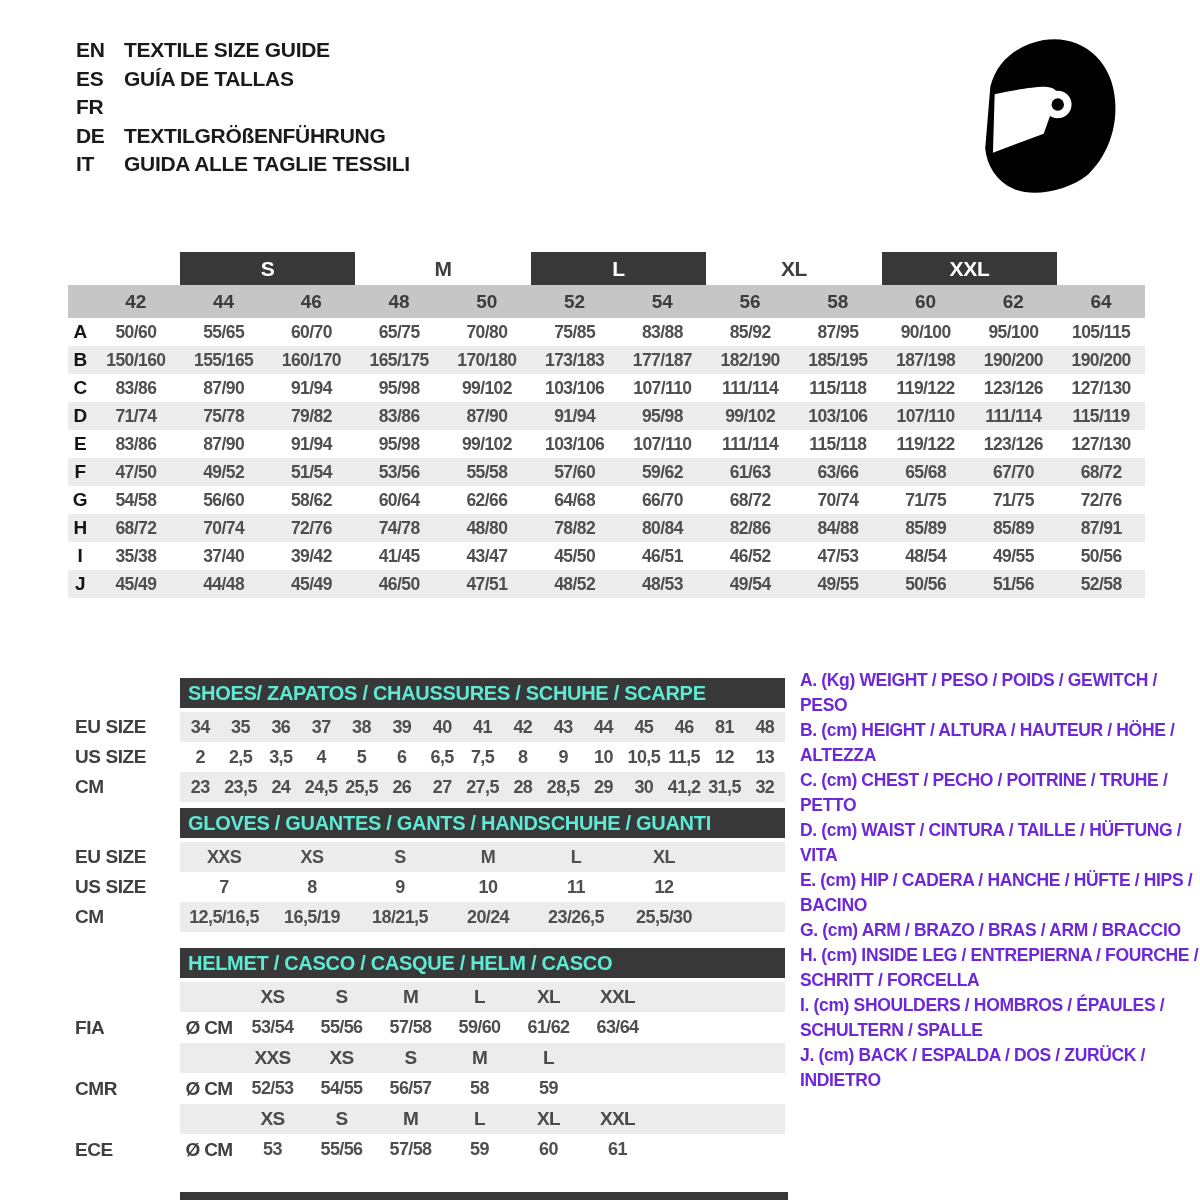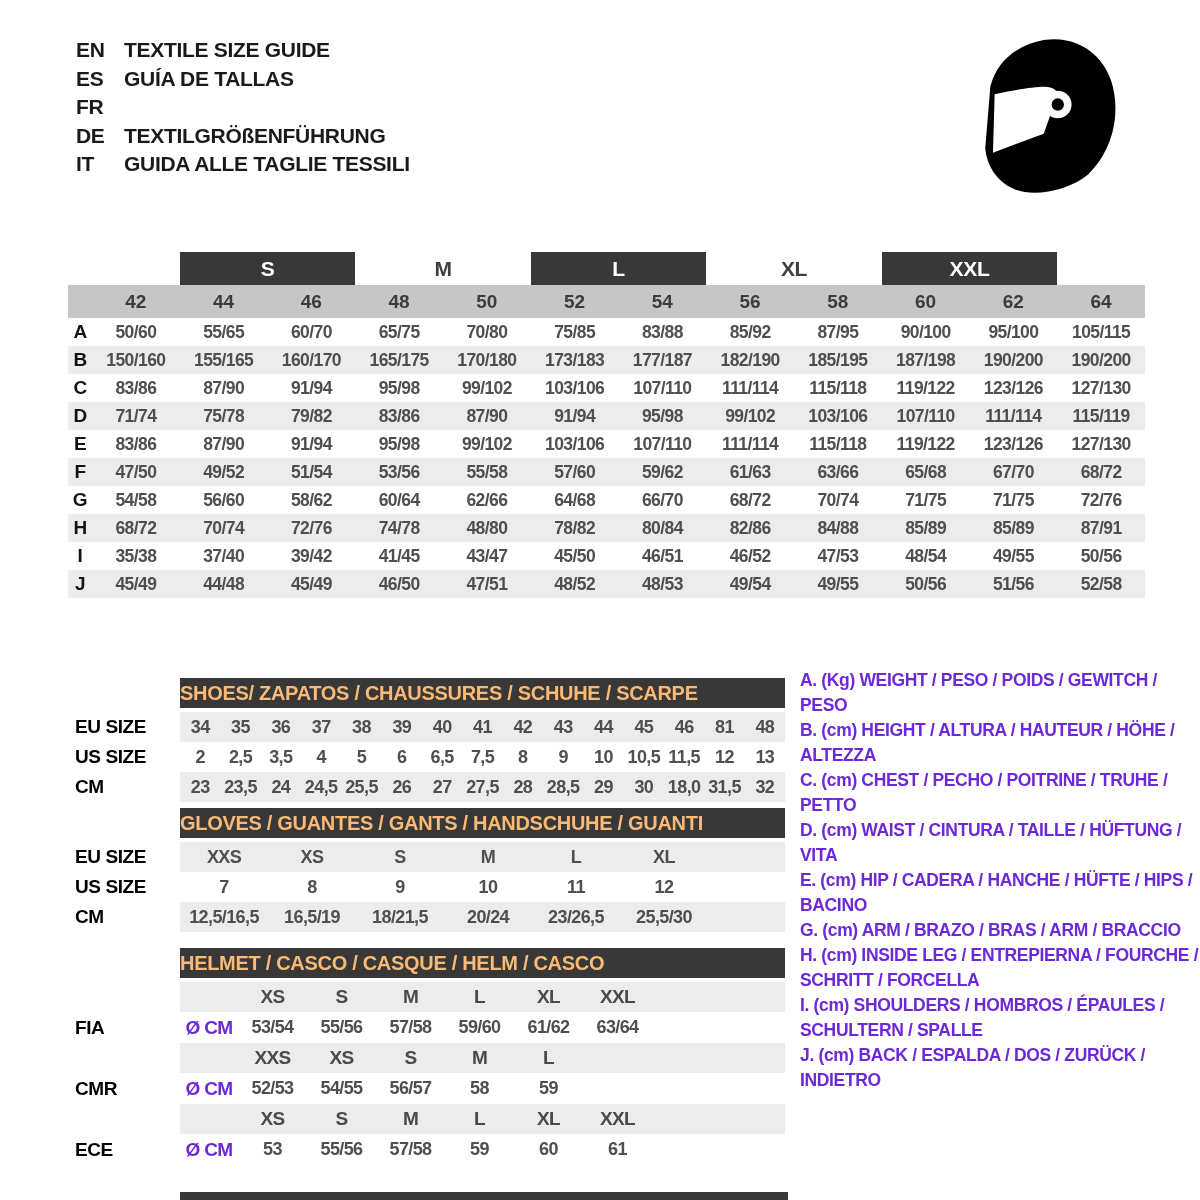--- a/index.html
+++ b/index.html
@@ -27,34 +27,34 @@
   .mrow{display:grid;grid-template-columns:24px repeat(12,1fr);height:28px;align-items:center;}
   .mrow.shade{background:#ececec;}
   .cell.letter{font-weight:bold;color:#141414;font-size:19px;text-align:center;letter-spacing:-0.5px;}
   .cell.val{text-align:center;font-weight:bold;font-size:17.5px;color:#4f4f4f;letter-spacing:-0.6px;}
 
   
   .section{position:absolute;left:68px;width:717px;}
   #shoes-section{top:678px;}
   #gloves-section{top:808px;}
   #helmet-section{top:948px;}
-  .secbar{margin-left:112px;width:605px;height:30px;background:#383838;color:#fdba74;
-          display:flex;align-items:center;padding-left:0;box-sizing:border-box;
+  .secbar{margin-left:112px;width:605px;height:30px;background:#383838;color:#5eead4;
+          display:flex;align-items:center;padding-left:8px;box-sizing:border-box;
           font-weight:bold;font-size:20px;letter-spacing:-0.3px;margin-bottom:4px;}
   .lrow{display:flex;align-items:center;height:30px;}
   .lrow.tall{height:31px;}
   .rlabel{width:112px;padding-left:7px;box-sizing:border-box;font-weight:bold;
-          font-size:19px;color:#000000;letter-spacing:-0.4px;}
+          font-size:19px;color:#404040;letter-spacing:-0.4px;}
   .stripe{width:605px;height:100%;display:grid;align-items:center;box-sizing:border-box;}
   .stripe.shade2{background:#ececec;}
   .g15{grid-template-columns:repeat(15,1fr);}
   .g6{grid-template-columns:repeat(6,88px) 1fr;}
   .gH{grid-template-columns:58px repeat(6,69px) 1fr;}
   .stripe .cell{text-align:center;font-weight:bold;font-size:18px;color:#4f4f4f;letter-spacing:-0.6px;}
-  .stripe .cell.unit{color:#6d28d9;font-size:19px;}
+  .stripe .cell.unit{color:#404040;font-size:19px;}
   .stripe .cell.hsize{color:#4a4a4a;font-size:19px;}
 
   
   #legend{position:absolute;left:800px;top:668px;width:400px;
           font-weight:bold;font-size:17.5px;letter-spacing:-0.35px;
           color:#6d28d9;line-height:25px;}
   .legend-item{margin:0;}
 
   
   #bottom-cropped-bar{position:absolute;left:180px;top:1192px;width:608px;height:8px;background:#383838;}
@@ -323,21 +323,21 @@
             <div class="cell">24</div>
             <div class="cell">24,5</div>
             <div class="cell">25,5</div>
             <div class="cell">26</div>
             <div class="cell">27</div>
             <div class="cell">27,5</div>
             <div class="cell">28</div>
             <div class="cell">28,5</div>
             <div class="cell">29</div>
             <div class="cell">30</div>
-            <div class="cell">18,0</div>
+            <div class="cell">41,2</div>
             <div class="cell">31,5</div>
             <div class="cell">32</div>
           </div>
         </div>
       </div>
   </div>
 
   <div id="gloves-section" class="section">
     <div class="secbar">
       <span>GLOVES / GUANTES / GANTS / HANDSCHUHE / GUANTI</span>

